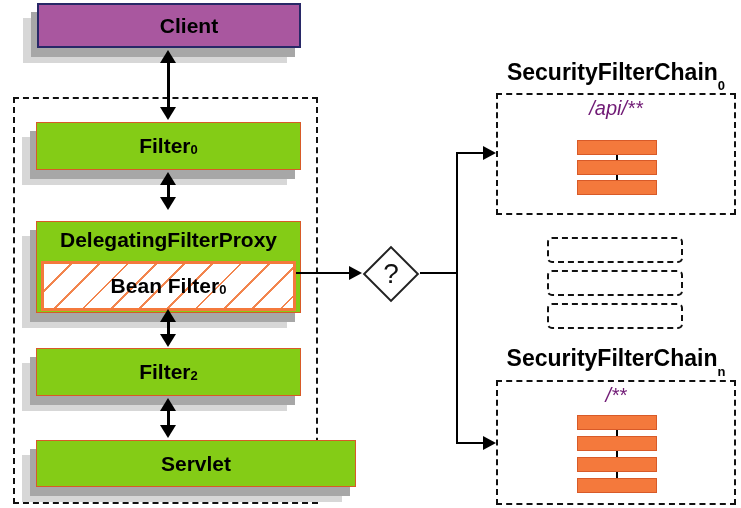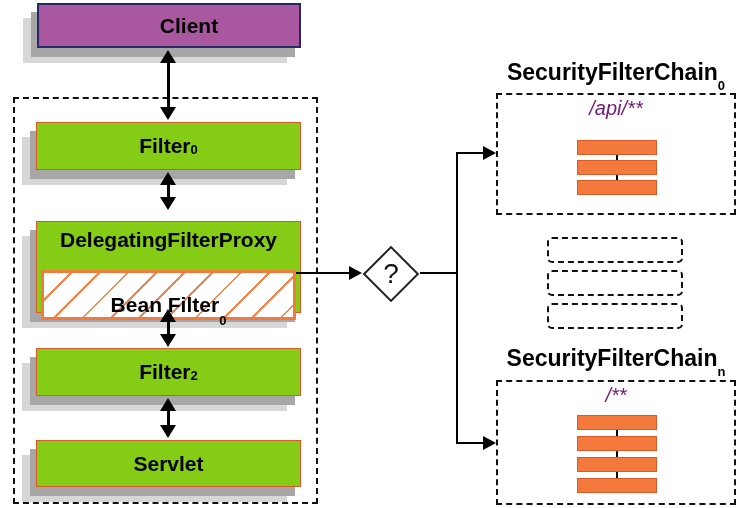--- a/index.html
+++ b/index.html
@@ -16,28 +16,28 @@
 
   
   .client { left:37px; top:3px; width:264px; height:45px;
             background:#A9579F; border:2px solid #282867;padding-left:40px; }
   .fc-label { position:absolute; left:4px; top:68px; font-weight:bold; font-size:24px; color:#000; }
   .fc-box { position:absolute; left:13px; top:97px; width:305px; height:407px;
             border:2px dashed #111; }
   .filter0 { left:36px; top:122px; width:265px; height:48px; }
   .dfp { left:36px; top:212px; width:265px; height:92px; display:block;margin-top:9px; }
   .dfp-title { text-align:center; font-weight:bold; font-size:21px; padding-top:6px; }
-  .bean { position:absolute; left:4px; top:48px; width:255px; height:50px;
+  .bean { position:absolute; left:4px; top:39px; width:255px; height:50px;
           background:#fff; border:3px solid #F4793C;
           background-image:repeating-linear-gradient(135deg,
              transparent 0, transparent 18px, #F2854E 18px, #F2854E 20px);
-          display:flex; align-items:flex-end; justify-content:center;
+          display:flex; align-items:center; justify-content:center;
           font-weight:bold; font-size:21px; }
   .filter2 { left:36px; top:348px; width:265px; height:48px; }
-  .servlet { left:36px; top:440px; width:265px; height:47px; }
+  .servlet { left:36px; top:440px; width:320px; height:47px; }
 
   
   .varr { position:absolute; left:167px; width:3px; background:#000; }
   .varr::before, .varr::after { content:""; position:absolute; left:-7px;
       border-left:8px solid transparent; border-right:8px solid transparent; }
   .varr::before { top:-13px; border-bottom:13px solid #000; }
   .varr::after  { bottom:-13px; border-top:13px solid #000; }
   .a1 { top:63px;  height:44px; }
   .a2 { top:185px; height:12px; }
   .a3 { top:322px; height:12px; }

